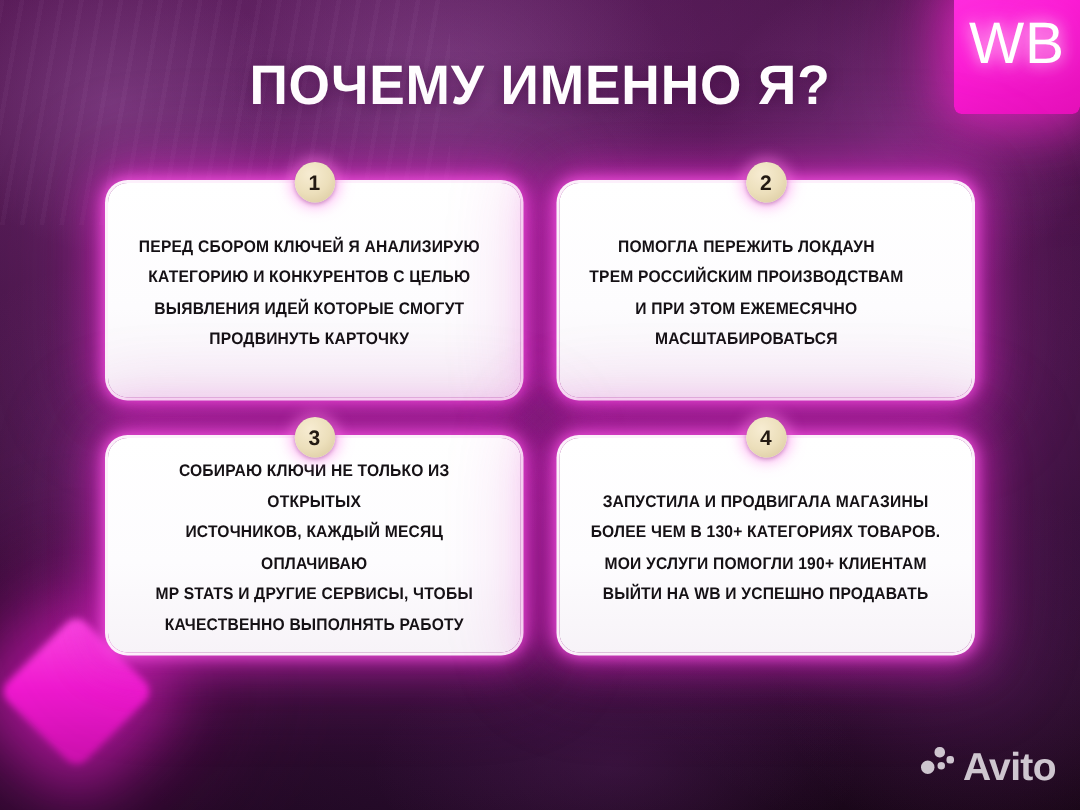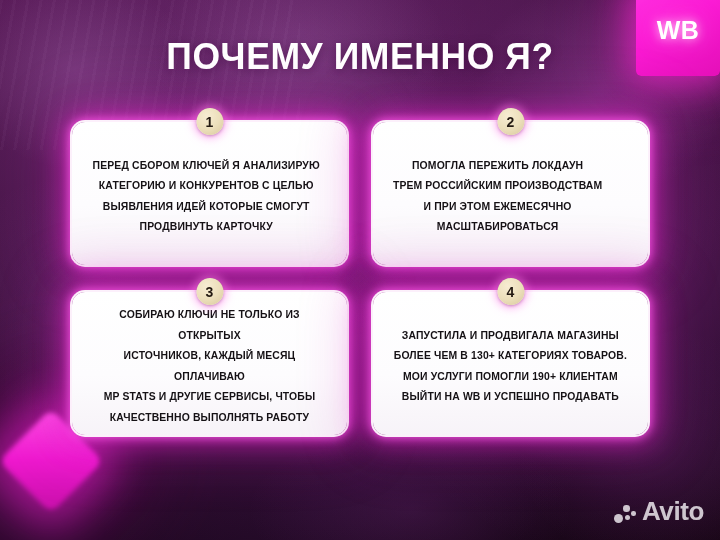--- a/index.html
+++ b/index.html
@@ -52,21 +52,21 @@
   #wb-logo {
     position:absolute; right:0; top:-10px;
     width:84px; height:86px;
     background:linear-gradient(150deg, #ff2fe0 0%, #fb1bd4 42%, #e40fb8 100%);
     border-radius:5px;
     display:flex; align-items:center; justify-content:center;
     box-shadow:0 0 34px 8px rgba(255,40,215,0.62), 0 0 70px 18px rgba(255,40,215,0.30);
   }
   #wb-logo .wb-text {
     color:#ffffff;
-    font-size:25px; font-weight:bold; letter-spacing:0.5px;
+    font-size:39px; font-weight:normal; letter-spacing:0.5px;
     text-shadow:0 0 10px rgba(255,255,255,0.75), 0 0 22px rgba(255,120,235,0.9);
     transform:translateY(-3px);
   }
 
   
   #title {
     position:absolute; left:0; top:36px; width:720px;
     text-align:center;
     color:#ffffff;
     font-size:37px;
@@ -146,21 +146,21 @@
     font-size:14px;
     font-weight:bold;
     line-height:1;
     transform:translateY(-0.5px);
   }
 
   
   #avito {
     position:absolute;
     right:16px; bottom:16px;
-    display:flex; align-items:flex-end; gap:6px;
+    display:flex; align-items:flex-start; gap:6px;
     opacity:0.86;
   }
   #avito-mark { position:relative; width:22px; height:19px; }
   #avito-mark i { position:absolute; display:block; border-radius:50%; background:#e9e4ea; }
   #avito-mark i.d1 { width:9.5px;  height:9.5px;  left:0px;    top:8.5px; }
   #avito-mark i.d2 { width:6.5px;  height:6.5px;  left:9.5px;  top:0px;   }
   #avito-mark i.d3 { width:5.5px;  height:5.5px;  left:11px;   top:9.5px; }
   #avito-mark i.d4 { width:4.5px;  height:4.5px;  left:17.5px; top:6px;   }
   #avito-text {
     color:#eae5eb;

